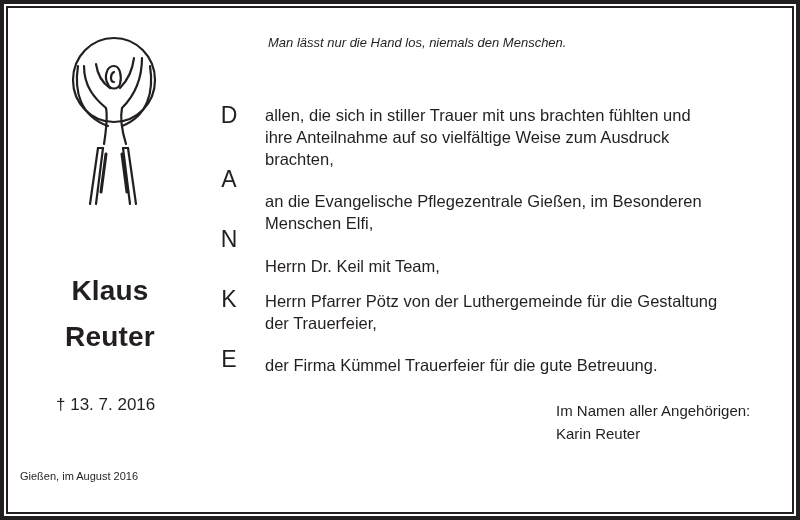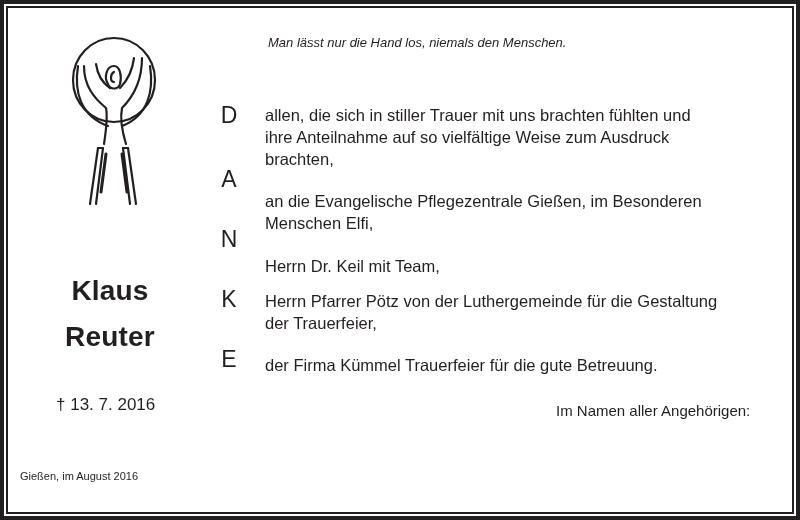--- a/index.html
+++ b/index.html
@@ -82,15 +82,16 @@
   </div>
   <div class="para" style="top:290px">
     <div>Herrn Pfarrer Pötz von der Luthergemeinde für die Gestaltung</div>
     <div>der Trauerfeier,</div>
   </div>
   <div class="para" style="top:354px">
     <div>der Firma Kümmel Trauerfeier für die gute Betreuung.</div>
   </div>
 
   <div class="sign" style="top:400px">Im Namen aller Angehörigen:</div>
+  <div class="sign" style="top:423px">Karin Reuter</div>
 
   <div class="place">Gießen, im August 2016</div>
 </div>
 
 </body></html>

